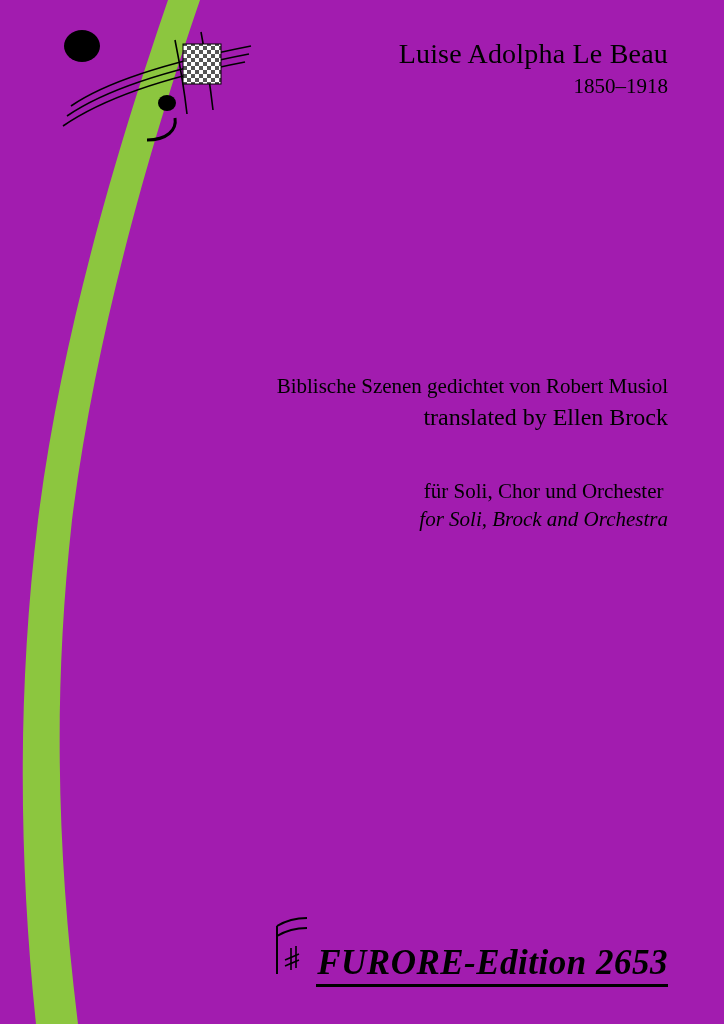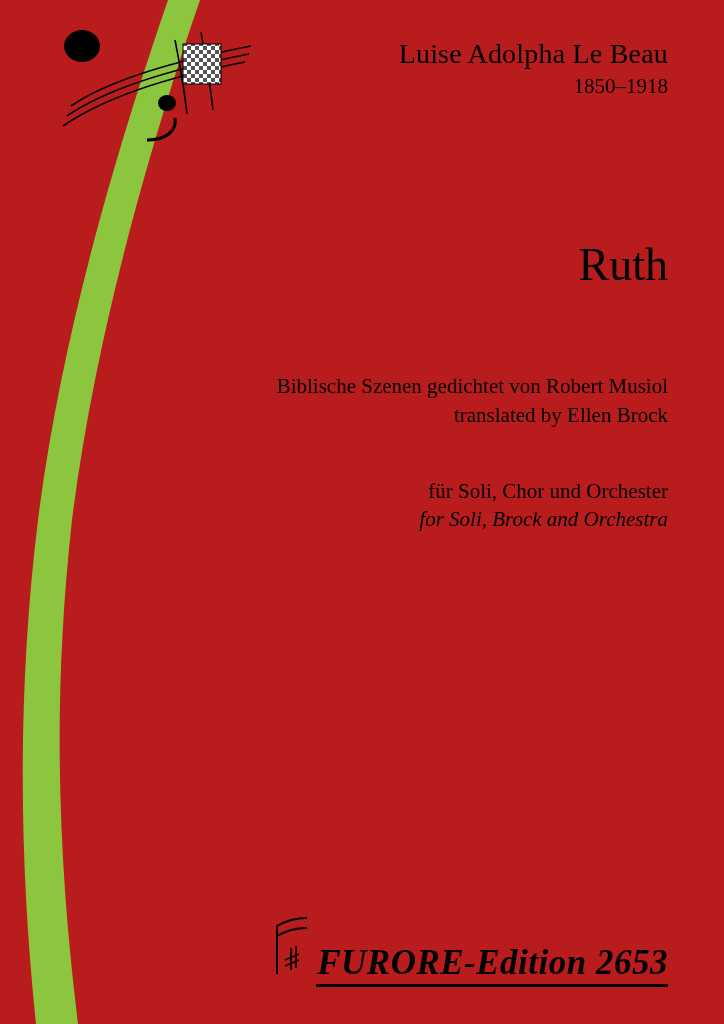--- a/index.html
+++ b/index.html
@@ -7,21 +7,21 @@
     padding: 0;
     background: #ffffff;
   }
   body {
     font-family: "Liberation Serif", serif;
   }
   #page {
     position: relative;
     width: 724px;
     height: 1024px;
-    background: #b91c1c;
+    background: #a21caf;
     overflow: hidden;
   }
 
   
   .swoosh {
     position: absolute;
     left: 0;
     top: 0;
     width: 260px;
     height: 1024px;
@@ -79,34 +79,35 @@
     right: 56px;
     top: 372px;
     text-align: right;
     line-height: 1.38;
   }
   .subtitle-de {
     font-size: 21px;
     color: #000;
   }
   .subtitle-en {
-    font-size: 21px;
+    font-size: 24px;
     color: #000;
   }
 
   .forces-block {
     position: absolute;
     right: 56px;
     top: 477px;
     text-align: right;
     line-height: 1.35;
   }
   .forces-de {
     font-size: 21px;
     color: #000;
+    text-align: center;
   }
   .forces-en {
     font-size: 21px;
     font-style: italic;
     color: #000;
   }
 
   
   .publisher {
     position: absolute;
@@ -175,21 +176,20 @@
     </g>
     <ellipse cx="112" cy="85" rx="9" ry="8" fill="#000000"></ellipse>
   </svg>
 
   <div class="composer-block">
     <div class="composer-name">Luise Adolpha Le Beau</div>
     <div class="composer-dates">1850–1918</div>
   </div>
 
   <div class="title-block">
-    <div class="work-title">Ruth</div>
   </div>
 
   <div class="subtitle-block">
     <div class="subtitle-de">Biblische Szenen gedichtet von Robert Musiol</div>
     <div class="subtitle-en">translated by Ellen Brock</div>
   </div>
 
   <div class="forces-block">
     <div class="forces-de">für Soli, Chor und Orchester</div>
     <div class="forces-en">for Soli, Brock and Orchestra</div>

